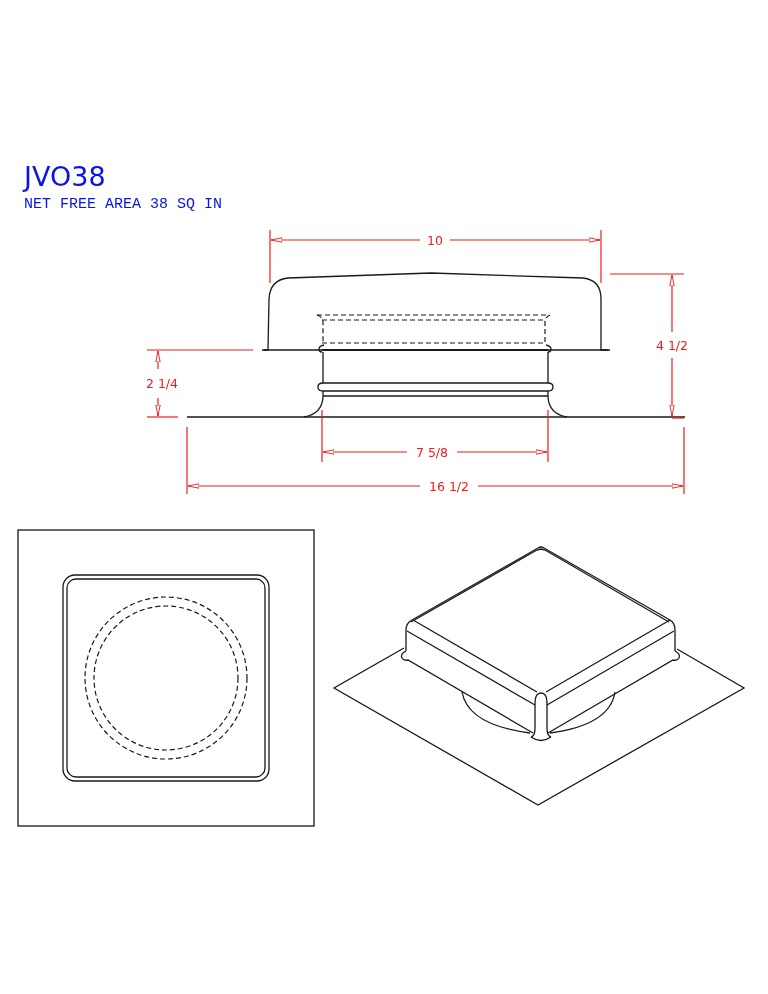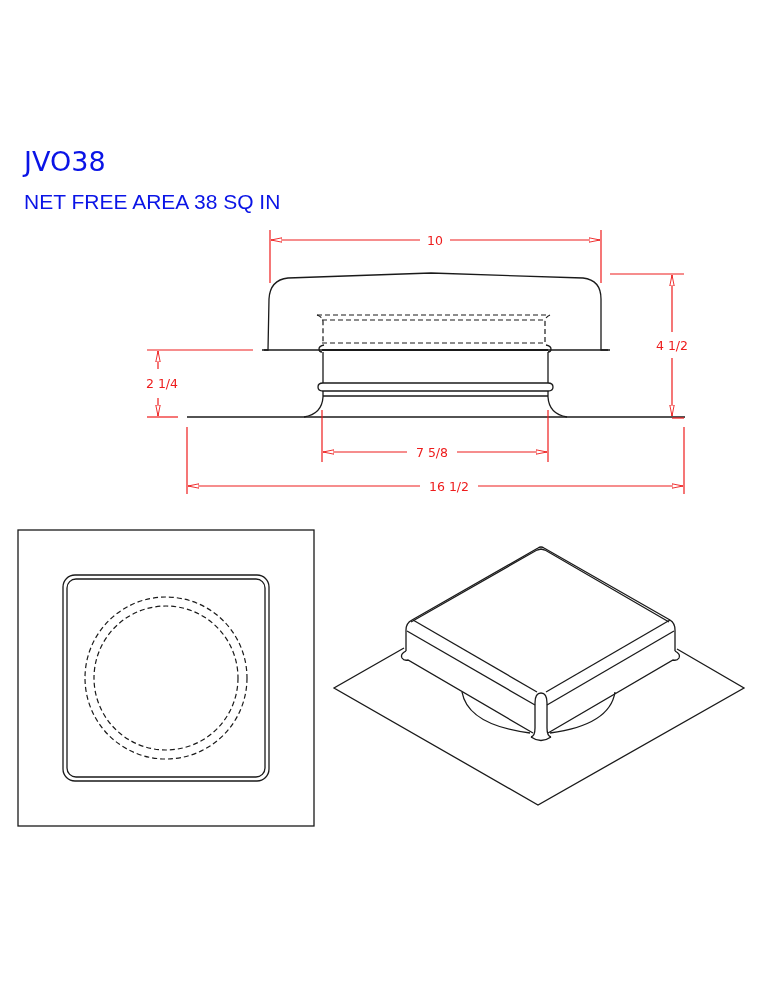--- a/index.html
+++ b/index.html
@@ -1,19 +1,19 @@
 <!DOCTYPE html>
 <html><head>
 <meta charset="utf-8">
 <style>
   html, body { margin: 0; padding: 0; background: #ffffff; }
   body { width: 768px; height: 994px; position: relative; overflow: hidden; font-family: "Liberation Sans", "DejaVu Sans", sans-serif; }
-  .title-block { position: absolute; left: 24px; top: 147px; color: #0a14e6; }
+  .title-block { position: absolute; left: 24px; top: 162px; color: #0a14e6; }
   .model { font-size: 27px; line-height: 30px; font-family: "DejaVu Sans", sans-serif; letter-spacing: 0px; }
-  .subtitle { font-size: 21px; line-height: 22px; margin-top: 14px; font-family: Liberation Sans, sans-serif; }
+  .subtitle { font-size: 15px; line-height: 22px; margin-top: 2px; font-family: Liberation Mono, monospace; }
   svg { position: absolute; left: 0; top: 0; }
   .dim-text { font-family: "DejaVu Sans", sans-serif; font-size: 12.5px; fill: #ee1c1c; }
   .ink { stroke: #1a1a1a; fill: none; stroke-width: 1.3; }
   .ink-thick { stroke: #1a1a1a; fill: none; stroke-width: 2; }
   .dash { stroke: #1a1a1a; fill: none; stroke-width: 1.2; stroke-dasharray: 5 3; }
   .red { stroke: #ee1c1c; fill: none; stroke-width: 1.2; }
 </style>
 </head>
 <body>
 

